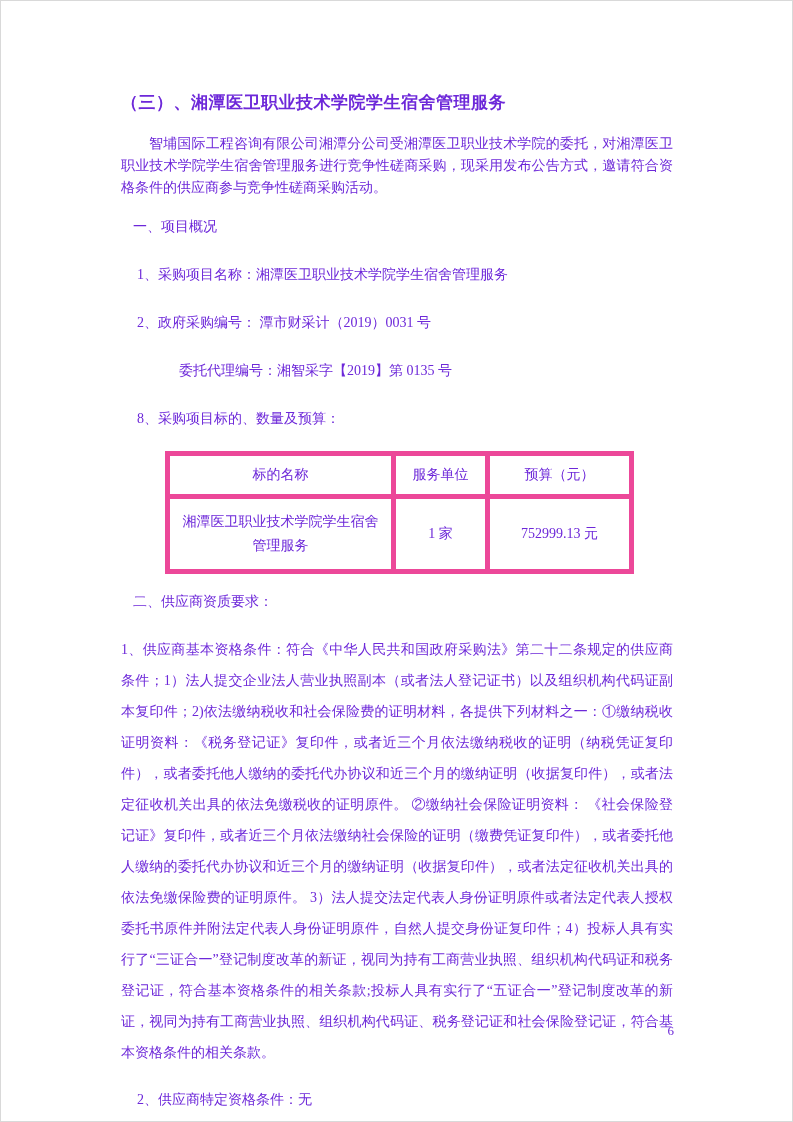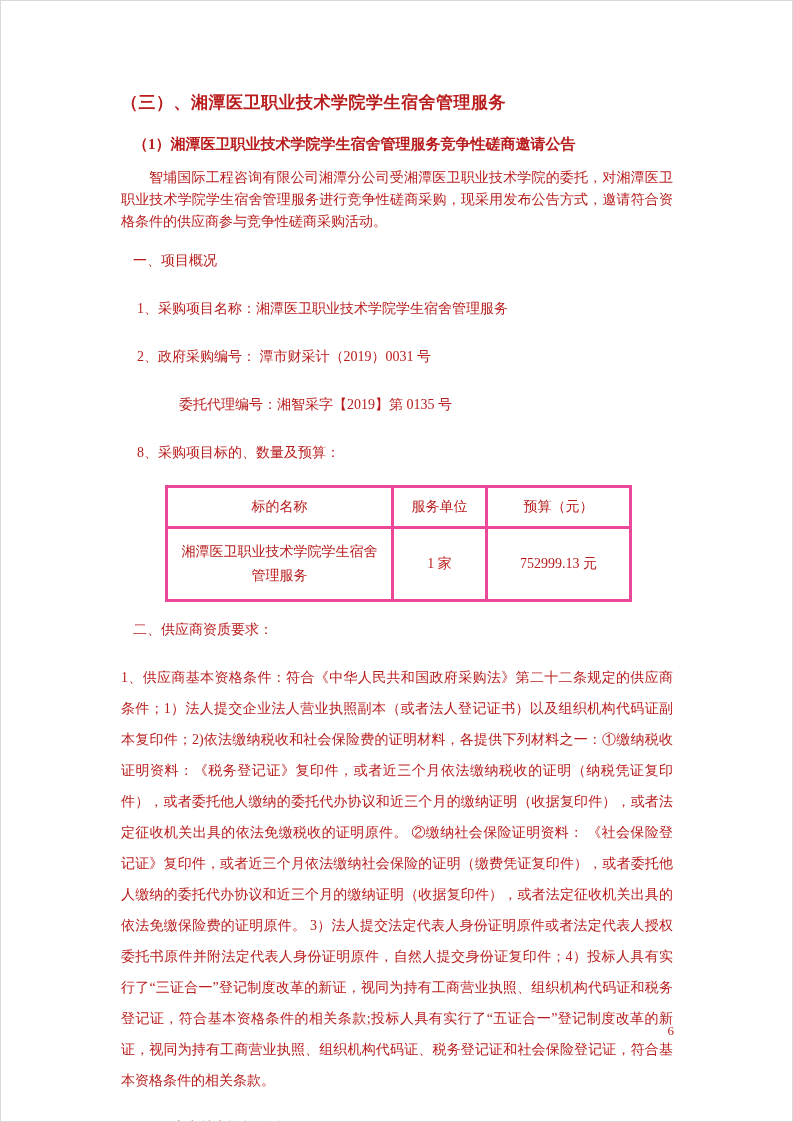--- a/index.html
+++ b/index.html
@@ -9,21 +9,21 @@
   }
   .page {
     position: relative;
     width: 793px;
     height: 1122px;
     margin: 0 auto;
     background: #ffffff;
     box-sizing: border-box;
     border: 1px solid #d9d9d9;
     font-family: "Liberation Serif", "DejaVu Serif", serif;
-    color: #b91c1c;
+    color: #6d28d9;
     overflow: hidden;
   }
   .content {
     position: absolute;
     left: 120px;
     right: 119px;
     top: 90px;
   }
   .doc-heading {
     font-size: 17px;
@@ -55,21 +55,21 @@
   .sub-indent {
     padding-left: 3em;
   }
   .budget-table {
     border-collapse: collapse;
     margin: 6px 0 8px 44px;
     table-layout: fixed;
   }
   .budget-table th,
   .budget-table td {
-    border: 3px solid #ec4899;
+    border: 5px solid #ec4899;
     font-size: 14px;
     font-weight: normal;
     text-align: center;
     vertical-align: middle;
     padding: 4px 8px;
     line-height: 24px;
   }
   .budget-table th {
     height: 30px;
   }
@@ -100,21 +100,20 @@
   }
 </style>
 </head>
 <body>
 
 <div class="page">
   <div class="content">
 
     <h1 class="doc-heading">（三）、湘潭医卫职业技术学院学生宿舍管理服务</h1>
 
-    <h2 class="doc-subheading">（1）湘潭医卫职业技术学院学生宿舍管理服务竞争性磋商邀请公告</h2>
 
     <p class="para indent2">智埔国际工程咨询有限公司湘潭分公司受湘潭医卫职业技术学院的委托，对湘潭医卫职业技术学院学生宿舍管理服务进行竞争性磋商采购，现采用发布公告方式，邀请符合资格条件的供应商参与竞争性磋商采购活动。</p>
 
     <p class="section-title">一、项目概况</p>
 
     <p class="item-line">1、采购项目名称：湘潭医卫职业技术学院学生宿舍管理服务</p>
 
     <p class="item-line">2、政府采购编号：  潭市财采计（2019）0031 号</p>
 
     <p class="item-line sub-indent">委托代理编号：湘智采字【2019】第 0135 号</p>

